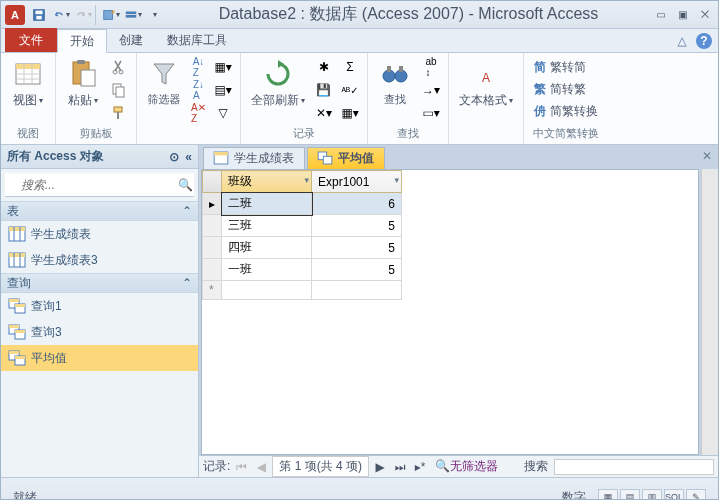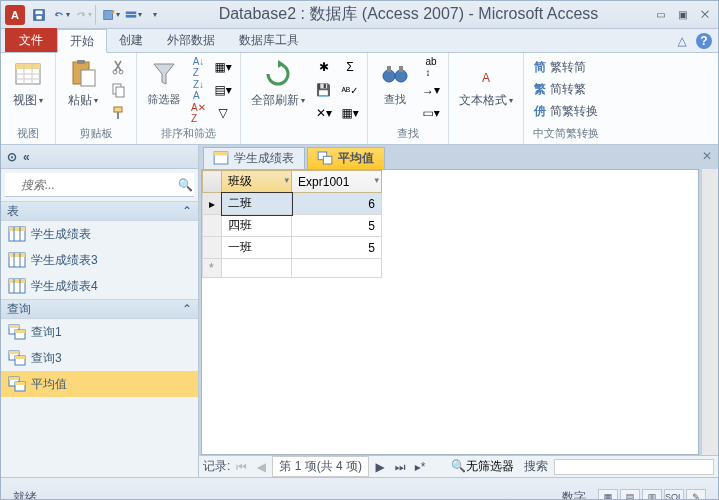--- a/index.html
+++ b/index.html
@@ -112,21 +112,20 @@
     <div class="win-btn">▭</div>
     <div class="win-btn">▣</div>
     <div class="win-btn">⨉</div>
   </div>
 </div>
 
 <div class="tabs-row">
   <div class="file-tab">文件</div>
   <div class="tab active">开始</div>
   <div class="tab">创建</div>
-  <div class="tab">外部数据</div>
   <div class="tab">数据库工具</div>
   <div class="help-area">
     <div class="help-btn">△</div>
     <div class="help-btn" style="background:#5a8fd8;color:#fff;border-radius:50%;font-weight:bold">?</div>
   </div>
 </div>
 
 <div class="ribbon">
   <div class="ribbon-group">
     <div class="group-content">
@@ -204,21 +203,20 @@
         <div class="small-btn" style="width:auto;padding:0 2px;font-size:10px;color:#4a7cb8">A↓<br>Z</div>
         <div class="small-btn" style="width:auto;padding:0 2px;font-size:10px;color:#4a7cb8">Z↓<br>A</div>
         <div class="small-btn" style="width:auto;padding:0 2px;font-size:10px;color:#c0392b">A✕<br>Z</div>
       </div>
       <div class="col">
         <div class="small-btn">▦▾</div>
         <div class="small-btn">▤▾</div>
         <div class="small-btn">▽</div>
       </div>
     </div>
-    <div class="group-label">排序和筛选</div>
   </div>
 
   <div class="ribbon-group">
     <div class="group-content">
       <div class="big-btn">
         <div class="big-btn-icon">
             <svg viewBox="0 0 32 32">
               <path d="M16 6 A10 10 0 1 1 6 16" fill="none" stroke="#4a9858" stroke-width="3"></path>
               <path d="M16 2 L16 10 L22 6 Z" fill="#4a9858"></path>
             </svg>
@@ -232,20 +230,21 @@
         <div class="small-btn">✱</div>
         <div class="small-btn">💾</div>
         <div class="small-btn">✕▾</div>
       </div>
       <div class="col">
         <div class="small-btn">Σ</div>
         <div class="small-btn" style="font-size:10px">ᴬᴮ✓</div>
         <div class="small-btn">▦▾</div>
       </div>
     </div>
+    <div class="group-label">记录</div>
   </div>
 
   <div class="ribbon-group">
     <div class="group-content">
       <div class="big-btn">
         <div class="big-btn-icon">
             <svg viewBox="0 0 32 32">
               <circle cx="10" cy="18" r="6" fill="#4a7cb8" stroke="#2a5c98"></circle>
               <circle cx="22" cy="18" r="6" fill="#4a7cb8" stroke="#2a5c98"></circle>
               <rect x="8" y="8" width="4" height="6" fill="#888"></rect>
@@ -297,20 +296,21 @@
           </div>
       </div>
     </div>
     <div class="group-label">中文简繁转换</div>
   </div>
 </div>
 
 <div class="main">
   <div class="nav-pane">
     <div class="nav-header">
+      <span>所有 Access 对象</span>
       <span style="display:flex;gap:6px">
           <span>⊙</span>
           <span>«</span>
         </span>
     </div>
     <div class="nav-search">
       <input placeholder="搜索..." style="">
       <span style="color:#888">🔍</span>
     </div>
     <div class="nav-cat">
@@ -327,29 +327,20 @@
         <span>学生成绩表</span>
       </div>
     <div class="nav-item">
         <span class="table-icon"><svg viewBox="0 0 16 14">
             <rect width="16" height="14" fill="#fff" stroke="#4a7cb8"></rect>
             <rect width="16" height="4" fill="#f5d88a"></rect>
             <line x1="5" y1="0" x2="5" y2="14" stroke="#4a7cb8"></line>
             <line x1="11" y1="0" x2="11" y2="14" stroke="#4a7cb8"></line>
           </svg></span>
         <span>学生成绩表3</span>
-      </div>
-    <div class="nav-item">
-        <span class="table-icon"><svg viewBox="0 0 16 14">
-            <rect width="16" height="14" fill="#fff" stroke="#4a7cb8"></rect>
-            <rect width="16" height="4" fill="#f5d88a"></rect>
-            <line x1="5" y1="0" x2="5" y2="14" stroke="#4a7cb8"></line>
-            <line x1="11" y1="0" x2="11" y2="14" stroke="#4a7cb8"></line>
-          </svg></span>
-        <span>学生成绩表4</span>
       </div>
     <div class="nav-cat">
         <span>查询</span>
         <span>⌃</span>
       </div>
     <div class="nav-item">
         <span class="table-icon"><svg viewBox="0 0 16 14">
             <rect x="0" y="0" width="10" height="9" fill="#fff" stroke="#4a7cb8"></rect>
             <rect x="6" y="5" width="10" height="9" fill="#fff" stroke="#4a7cb8"></rect>
             <rect x="0" y="0" width="10" height="3" fill="#f5d88a"></rect>
@@ -394,27 +385,32 @@
           <span>平均值</span>
         </div>
       <div class="doc-close">✕</div>
     </div>
     <div style="display:flex;flex:1">
       <div class="grid-area">
         <table class="grid">
           <tbody>
               <tr>
             <th style="width:18px;background:linear-gradient(#f0f0f0,#e0e0e0)"></th>
-            <th style="width:70px"><span>班级</span><span class="dd">▾</span></th>
+            <th style="width:90px"><span>班级</span><span class="dd">▾</span></th>
             <th style="width:90px;background:linear-gradient(#f8f8f8,#f0f0f0)"><span>Expr1001</span><span class="dd">▾</span></th>
           </tr>
           <tr class="sel">
                 <td style="background:#e8e8e8">▸</td>
                 <td class="cur">二班</td>
                 <td class="num">6</td>
+              </tr>
+          <tr>
+                <td style="background:#f0f0f0"></td>
+                <td>三班</td>
+                <td class="num">5</td>
               </tr>
           <tr>
                 <td style="background:#f0f0f0"></td>
                 <td>四班</td>
                 <td class="num">5</td>
               </tr>
           <tr>
                 <td style="background:#f0f0f0"></td>
                 <td>一班</td>
                 <td class="num">5</td>
@@ -430,22 +426,22 @@
       <div class="scrollbar-v"></div>
     </div>
     <div class="rec-nav">
       <span>记录:</span>
       <div class="rec-btn dis">⏮</div>
       <div class="rec-btn dis">◀</div>
       <span style="background:#fff;border:1px solid #ccc;padding:1px 6px">第 1 项(共 4 项)</span>
       <div class="rec-btn">▶</div>
       <div class="rec-btn">⏭</div>
       <div class="rec-btn">▸*</div>
-      <span style="color:#000000;margin-left:20px">🔍<span>无筛选器</span></span>
-      <span style="margin-left:8px">搜索</span>
+      <span style="color:#701a75;margin-left:4px">🔍<span>无筛选器</span></span>
+      <span style="margin-left:24px">搜索</span>
       <input style="flex: 1 1 0%; border: 1px solid rgb(204, 204, 204); margin-left: 4px; height: 16px;">
     </div>
   </div>
 </div>
 
 <div class="statusbar">
   <span>就绪</span>
   <div class="status-right">
     <span>数字</span>
     <span style="width:8px"></span>

